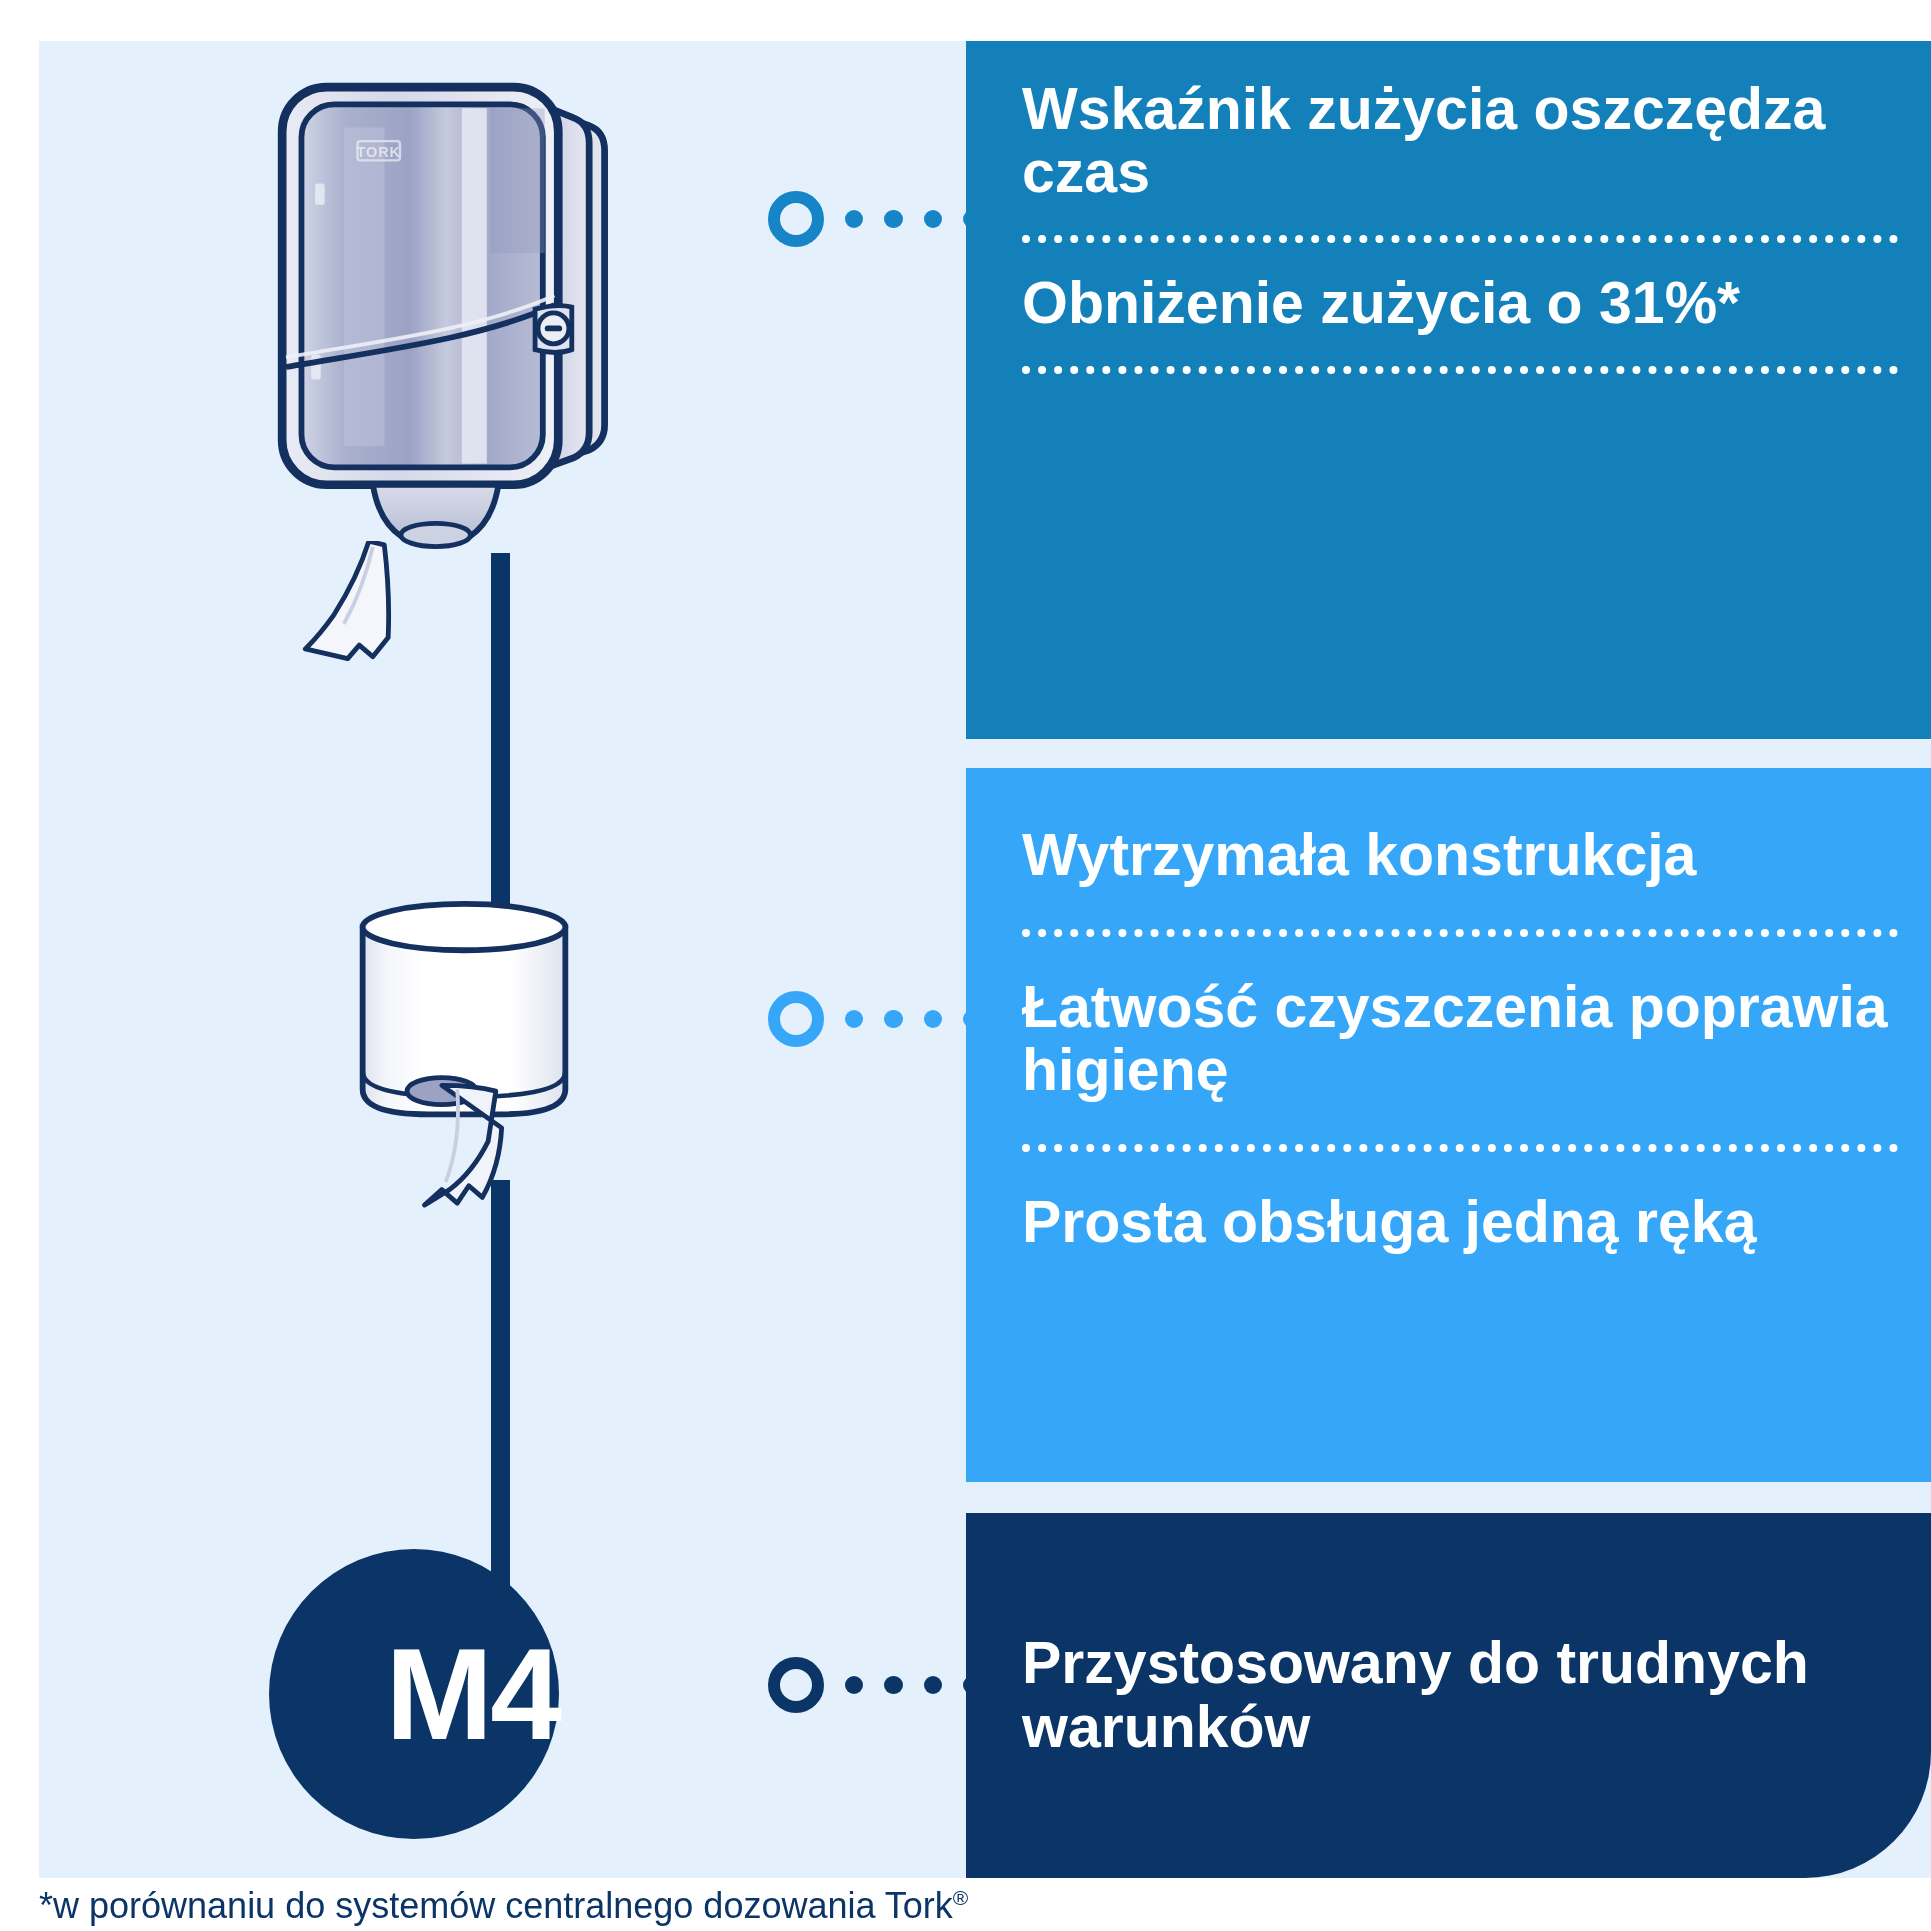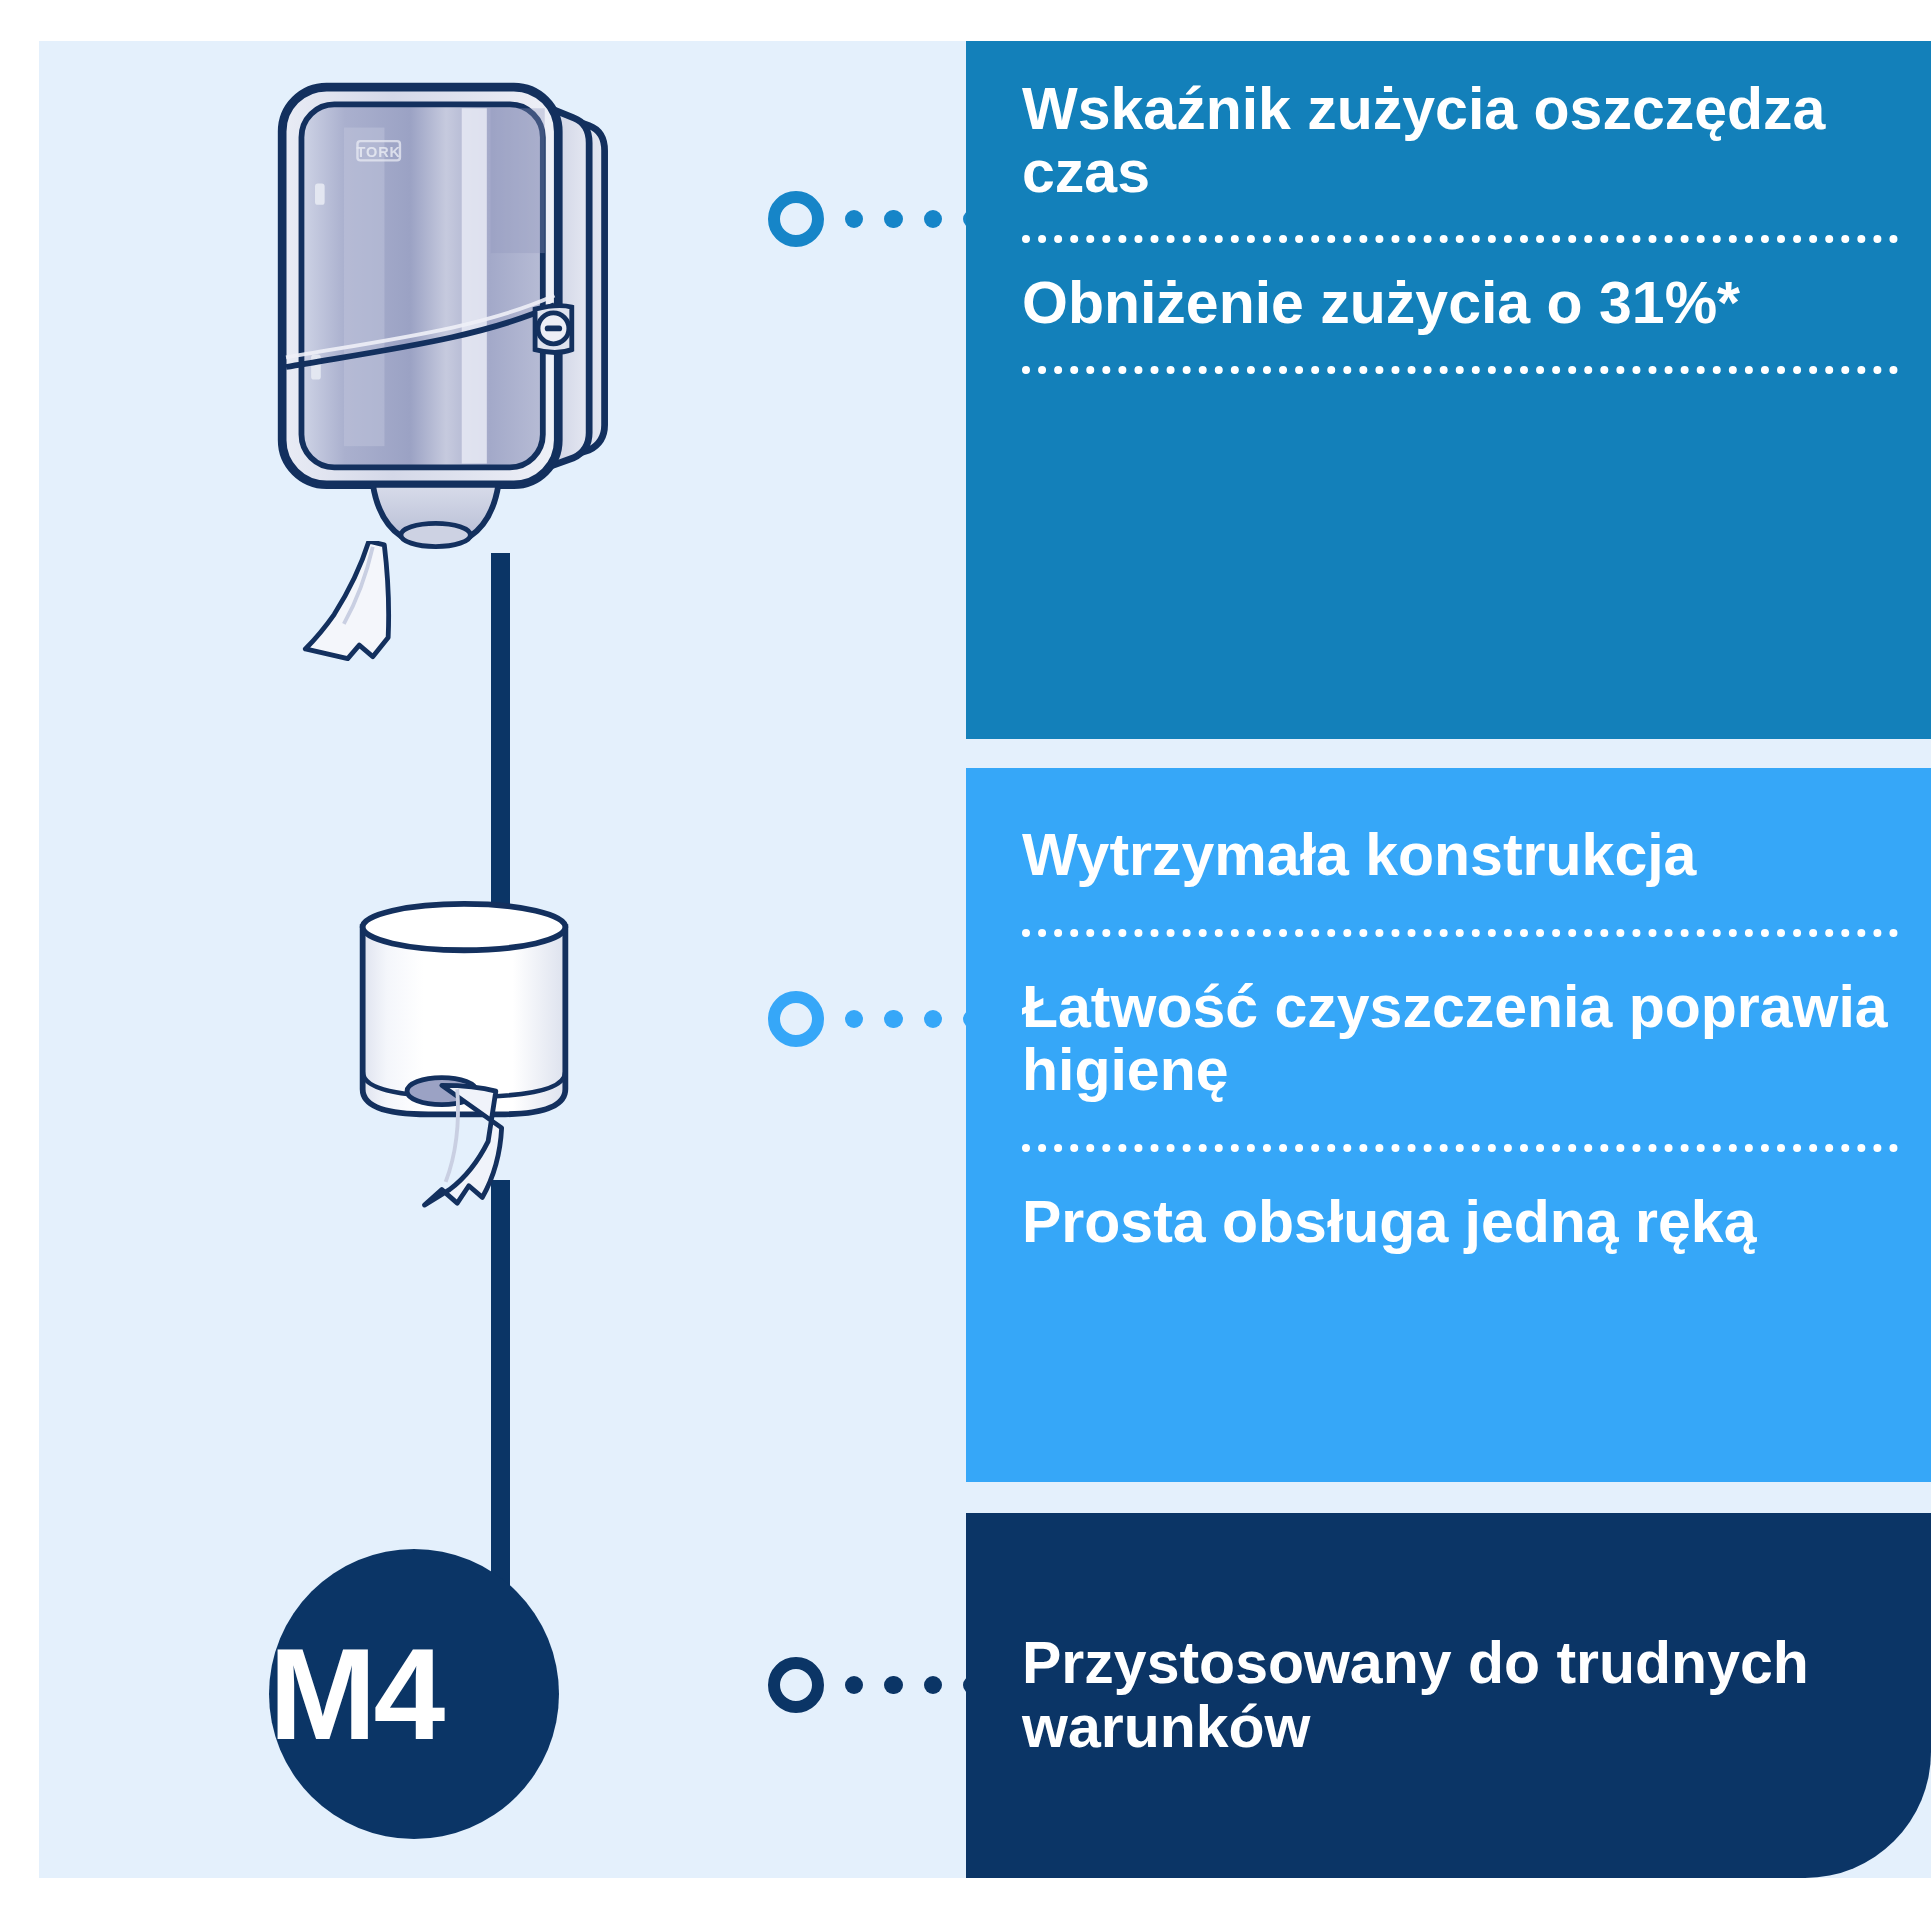--- a/index.html
+++ b/index.html
@@ -47,21 +47,21 @@
   
   .roll { position: absolute; left: 314px; top: 859px; width: 222px; height: 309px; }
 
   
   .m4-badge {
     position: absolute;
     left: 230px; top: 1508px;
     width: 290px; height: 290px;
     border-radius: 50%;
     background: #0b3566;
-    display: flex; align-items: center; justify-content: flex-start;
+    display: flex; align-items: center; justify-content: flex-end;
   }
   .m4-badge span {
     color: #ffffff;
     font-size: 129px;
     font-weight: 700;
     letter-spacing: -2.9px;
     line-height: 1;
     font-family: "Liberation Sans", sans-serif;
   }
 
@@ -296,15 +296,16 @@
   <section class="panel" id="panel-2">
     <div class="inner">
       <div class="feature">Wytrzymała konstrukcja</div>
       <div class="divider"></div>
       <div class="feature">Łatwość czyszczenia poprawia higienę</div>
       <div class="divider"></div>
       <div class="feature">Prosta obsługa jedną ręką</div>
     </div>
   </section>
 
+  <div id="footnote"><span>*w porównaniu do systemów centralnego dozowania Tork</span><sup>®</sup></div>
 
 </div>
 
 
 </body></html>

